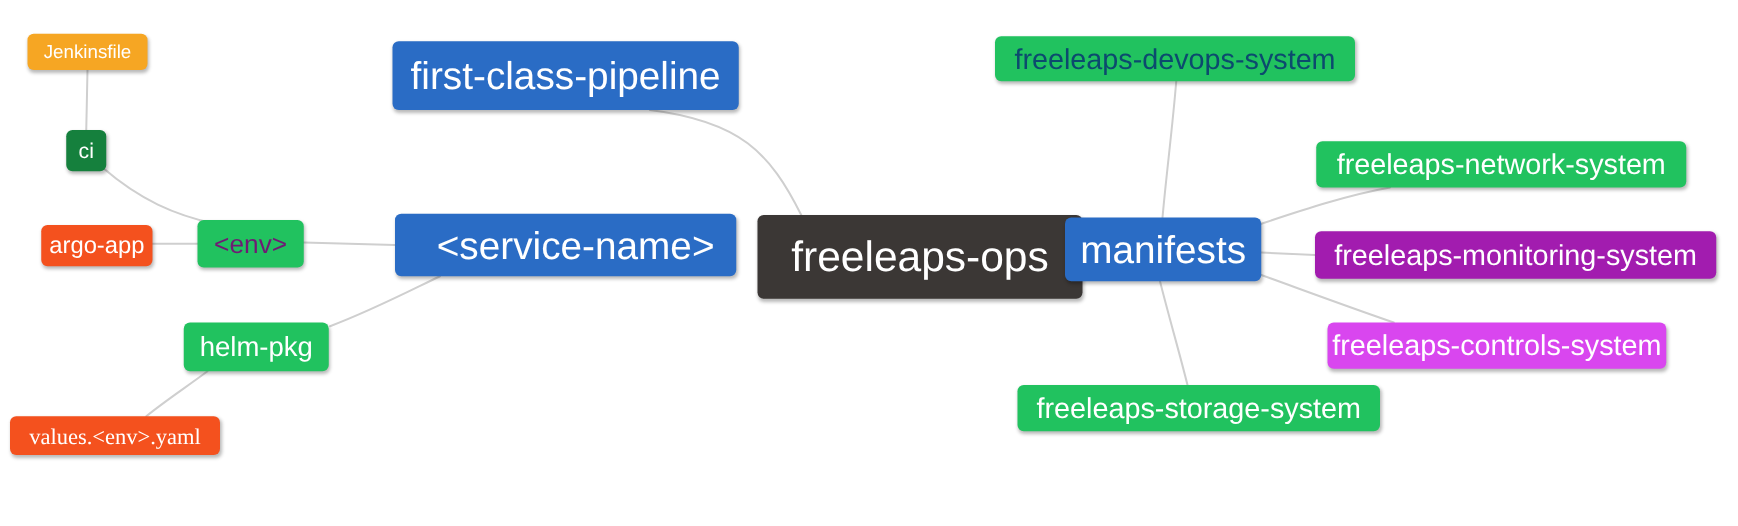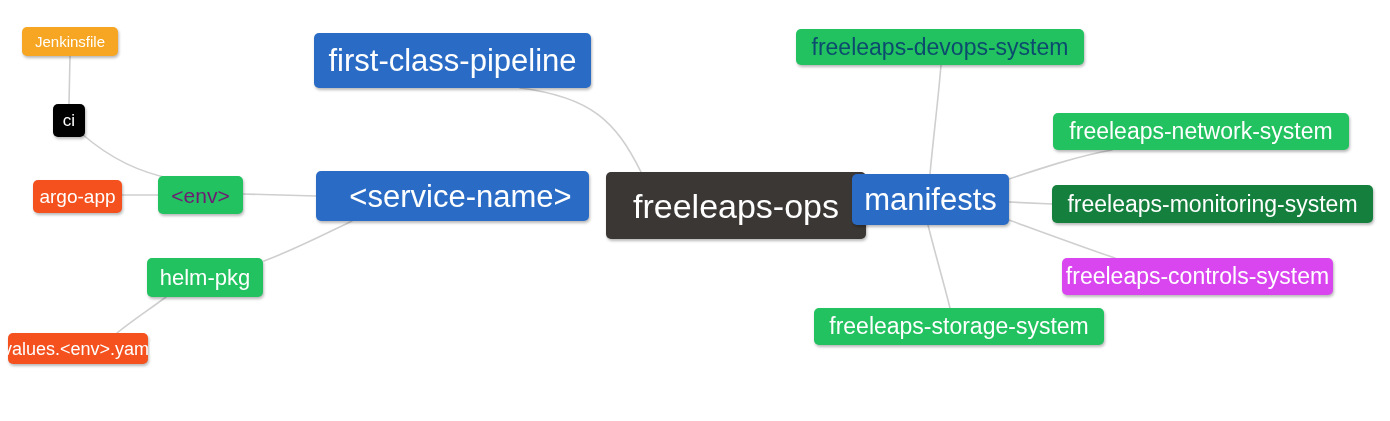--- a/index.html
+++ b/index.html
@@ -59,41 +59,41 @@
     <path class="edge" d="M 845 204 L 852 201" stroke="#CFCFCF"></path>
     <path class="edge" d="M 941 65 C 938 102, 933 140, 930 174" stroke="#CFCFCF"></path>
     <path class="edge" d="M 1009 179 C 1042 168, 1078 156, 1112 150" stroke="#CFCFCF"></path>
     <path class="edge" d="M 1009 202 L 1052 204" stroke="#CFCFCF"></path>
     <path class="edge" d="M 1009 220 C 1045 233, 1080 246, 1115 258" stroke="#CFCFCF"></path>
     <path class="edge" d="M 928 225 C 935 253, 943 280, 950 308" stroke="#CFCFCF"></path>
   </svg>
 
   <div class="node" style="left: 22px; top: 27px; width: 96px; height: 29px; font-size: 15px; background-color: rgb(246, 166, 35); color: rgb(255, 255, 255);">Jenkinsfile</div>
 
-  <div class="node" style="left: 53px; top: 104px; width: 32px; height: 33px; font-size: 17px; background-color: #000000; color: rgb(255, 255, 255); text-align: right;">ci</div>
+  <div class="node" style="left: 53px; top: 104px; width: 32px; height: 33px; font-size: 17px; background-color: #15803d; color: rgb(255, 255, 255); text-align: right;">ci</div>
 
   <div class="node" style="left: 33px; top: 180px; width: 89px; height: 33px; font-size: 19px; background-color: rgb(244, 81, 30); color: rgb(255, 255, 255);">argo-app</div>
 
   <div class="node" style="left: 158px; top: 176px; width: 85px; height: 38px; font-size: 21px; background-color: rgb(33, 194, 95); color: #701a75;">&lt;env&gt;</div>
 
   <div class="node" style="left: 147px; top: 258px; width: 116px; height: 39px; font-size: 22px; background-color: rgb(33, 194, 95); color: rgb(255, 255, 255);">helm-pkg</div>
 
-  <div class="node" style="left: 8px; top: 333px; width: 140px; height: 31px; font-size: 18px; background-color: rgb(244, 81, 30); color: rgb(255, 255, 255);">values.&lt;env&gt;.yaml</div>
+  <div class="node" style="left: 8px; top: 333px; width: 168px; height: 31px; font-size: 18px; background-color: rgb(244, 81, 30); color: rgb(255, 255, 255); font-family: Liberation Serif, serif;">values.&lt;env&gt;.yaml</div>
 
   <div class="node" style="left: 314px; top: 33px; width: 277px; height: 55px; font-size: 31px; background-color: rgb(42, 108, 197); color: rgb(255, 255, 255);">first-class-pipeline</div>
 
   <div class="node" style="left: 316px; top: 171px; width: 257px; height: 50px; font-size: 31px; background-color: rgb(42, 108, 197); color: rgb(255, 255, 255); padding-left: 16px;">&lt;service-name&gt;</div>
 
   <div class="node" style="left: 585px; top: 172px; width: 260px; height: 67px; font-size: 34px; background-color: rgb(59, 55, 53); color: rgb(255, 255, 255); margin-left: 21px;">freeleaps-ops</div>
 
   <div class="node" style="left: 852px; top: 174px; width: 157px; height: 51px; font-size: 31px; background-color: rgb(42, 108, 197); color: rgb(255, 255, 255);">manifests</div>
 
   <div class="node" style="left: 796px; top: 29px; width: 288px; height: 36px; font-size: 23px; background-color: rgb(33, 194, 95); color: #0c4a6e;">freeleaps-devops-system</div>
 
   <div class="node" style="left: 1053px; top: 113px; width: 296px; height: 37px; font-size: 23px; background-color: rgb(33, 194, 95); color: rgb(255, 255, 255);">freeleaps-network-system</div>
 
-  <div class="node" style="left: 1052px; top: 185px; width: 321px; height: 38px; font-size: 23px; background-color: #15803d; color: rgb(255, 255, 255);">freeleaps-monitoring-system</div>
+  <div class="node" style="left: 1052px; top: 185px; width: 321px; height: 38px; font-size: 23px; background-color: #a21caf; color: rgb(255, 255, 255);">freeleaps-monitoring-system</div>
 
   <div class="node" style="left: 1062px; top: 258px; width: 271px; height: 37px; font-size: 23px; background-color: #d946ef; color: rgb(255, 255, 255);">freeleaps-controls-system</div>
 
   <div class="node" style="left: 814px; top: 308px; width: 290px; height: 37px; font-size: 23px; background-color: rgb(33, 194, 95); color: rgb(255, 255, 255);">freeleaps-storage-system</div>
 
 </div>
 
 </body></html>

